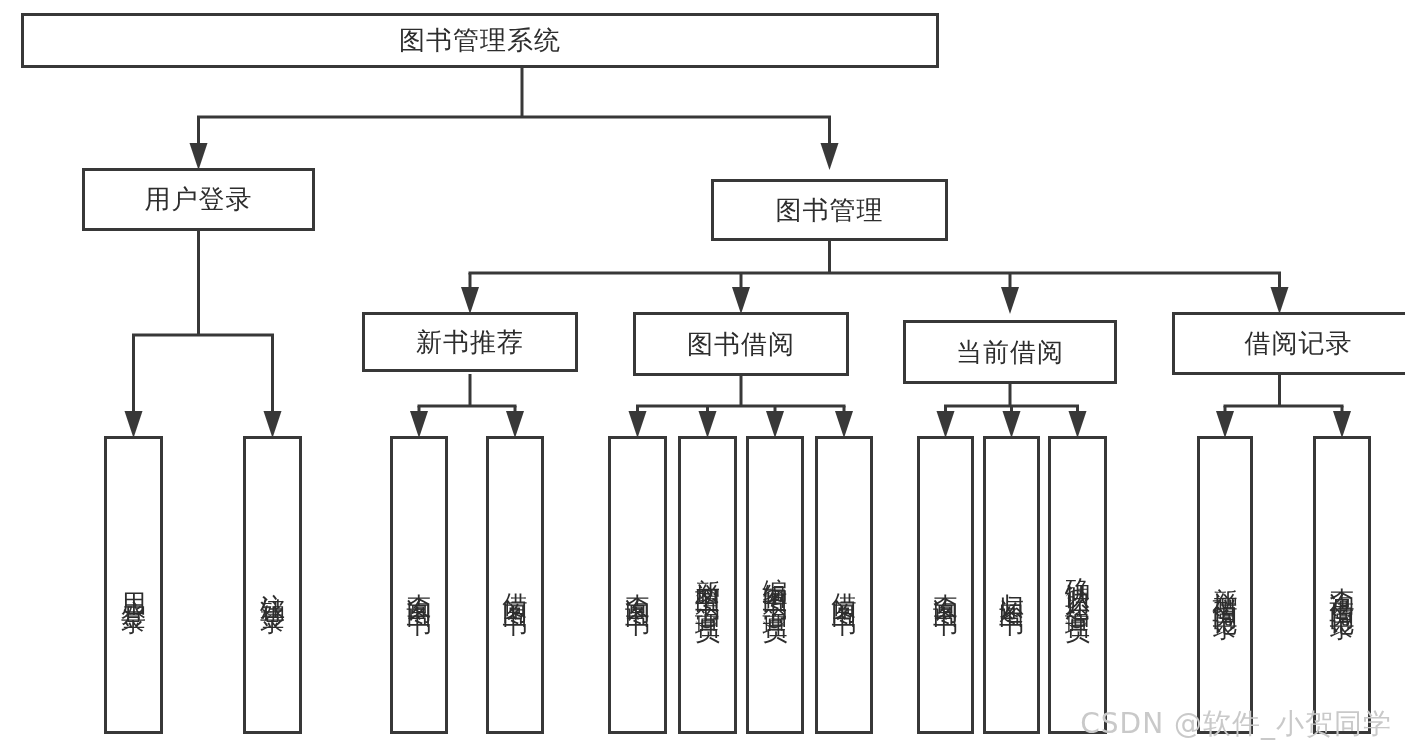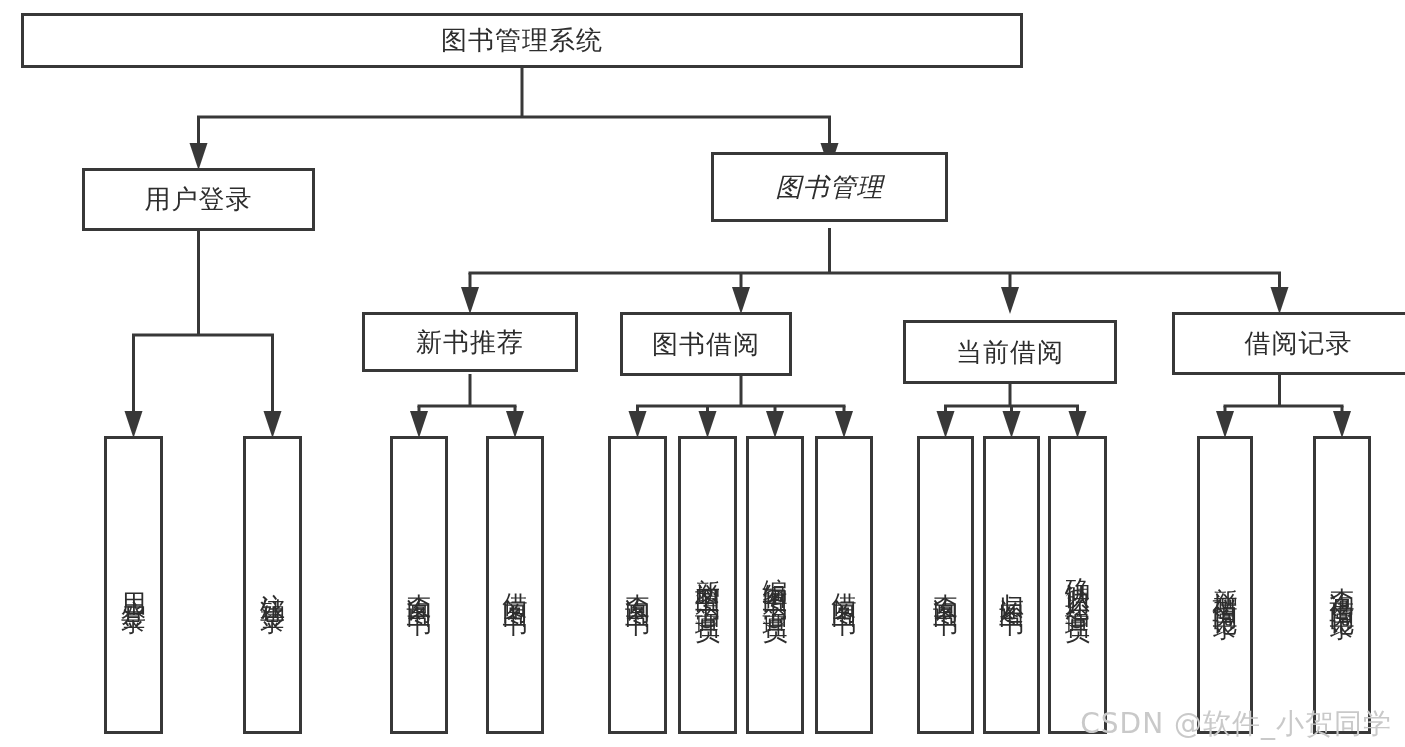--- a/index.html
+++ b/index.html
@@ -77,25 +77,25 @@
       <line x1="1077.5" y1="406" x2="1077.5" y2="416" stroke="#383838" stroke-width="3" stroke-linecap="butt"></line>
       <polygon points="1068.5,411 1086.5,411 1077.5,438" fill="#383838"></polygon>
       <line x1="1279.5" y1="373" x2="1279.5" y2="406" stroke="#383838" stroke-width="3" stroke-linecap="butt"></line>
       <line x1="1225" y1="406" x2="1342" y2="406" stroke="#383838" stroke-width="3" stroke-linecap="square"></line>
       <line x1="1225" y1="406" x2="1225" y2="416" stroke="#383838" stroke-width="3" stroke-linecap="butt"></line>
       <polygon points="1216,411 1234,411 1225,438" fill="#383838"></polygon>
       <line x1="1342" y1="406" x2="1342" y2="416" stroke="#383838" stroke-width="3" stroke-linecap="butt"></line>
       <polygon points="1333,411 1351,411 1342,438" fill="#383838"></polygon>
     </svg>
   <div id="nodes">
-      <div class="node" style="left: 21px; top: 13px; width: 1002px; height: 55px;">图书管理系统</div>
+      <div class="node" style="left: 21px; top: 13px; width: 918px; height: 55px;">图书管理系统</div>
       <div class="node" style="left: 82px; top: 168px; width: 233px; height: 63px;">用户登录</div>
-      <div class="node" style="left: 711px; top: 152px; width: 237px; height: 70px; font-style: italic;">图书管理</div>
+      <div class="node" style="left: 711px; top: 179px; width: 237px; height: 62px;">图书管理</div>
       <div class="node" style="left: 362px; top: 312px; width: 216px; height: 60px;">新书推荐</div>
-      <div class="node" style="left: 620px; top: 312px; width: 172px; height: 64px;">图书借阅</div>
+      <div class="node" style="left: 633px; top: 312px; width: 216px; height: 64px;">图书借阅</div>
       <div class="node" style="left: 903px; top: 320px; width: 214px; height: 64px;">当前借阅</div>
       <div class="node" style="left: 1172px; top: 312px; width: 253px; height: 63px;">借阅记录</div>
       <div class="node vertical" style="left: 104px; top: 436px; width: 59px; height: 298px;">用户登录</div>
       <div class="node vertical" style="left: 243px; top: 436px; width: 59px; height: 298px;">注销登录</div>
       <div class="node vertical" style="left: 390px; top: 436px; width: 58px; height: 298px;">查询图书</div>
       <div class="node vertical" style="left: 486px; top: 436px; width: 58px; height: 298px;">借阅图书</div>
       <div class="node vertical" style="left: 608px; top: 436px; width: 59px; height: 298px;">查询图书</div>
       <div class="node vertical" style="left: 678px; top: 436px; width: 59px; height: 298px;">新增图书（管理员）</div>
       <div class="node vertical" style="left: 746px; top: 436px; width: 58px; height: 298px;">编辑图书（管理员）</div>
       <div class="node vertical" style="left: 815px; top: 436px; width: 58px; height: 298px;">借阅图书</div>

